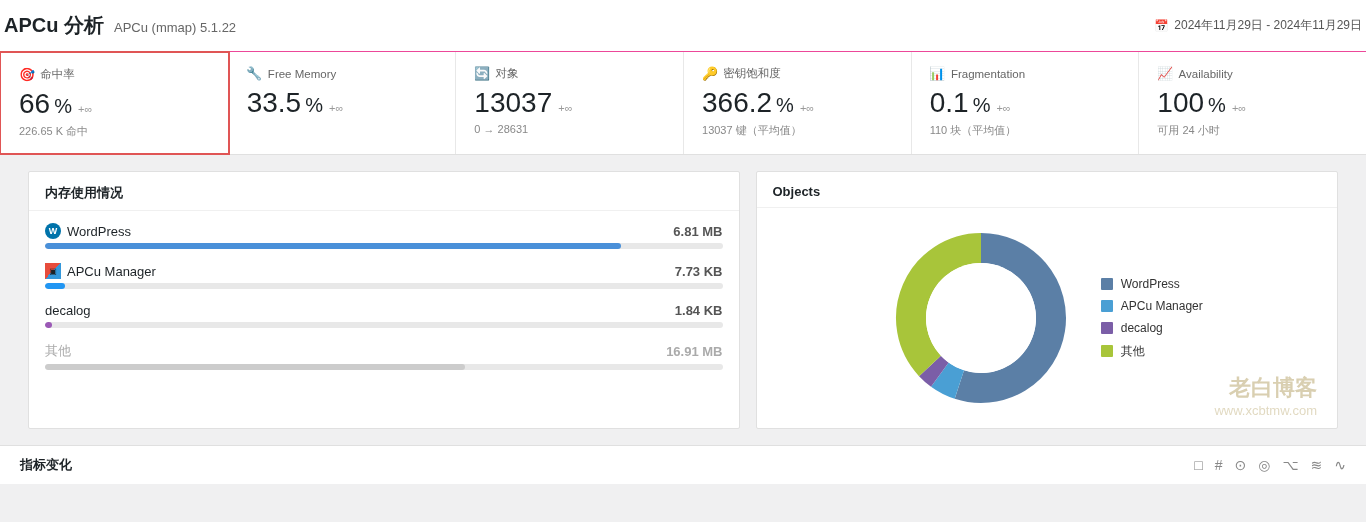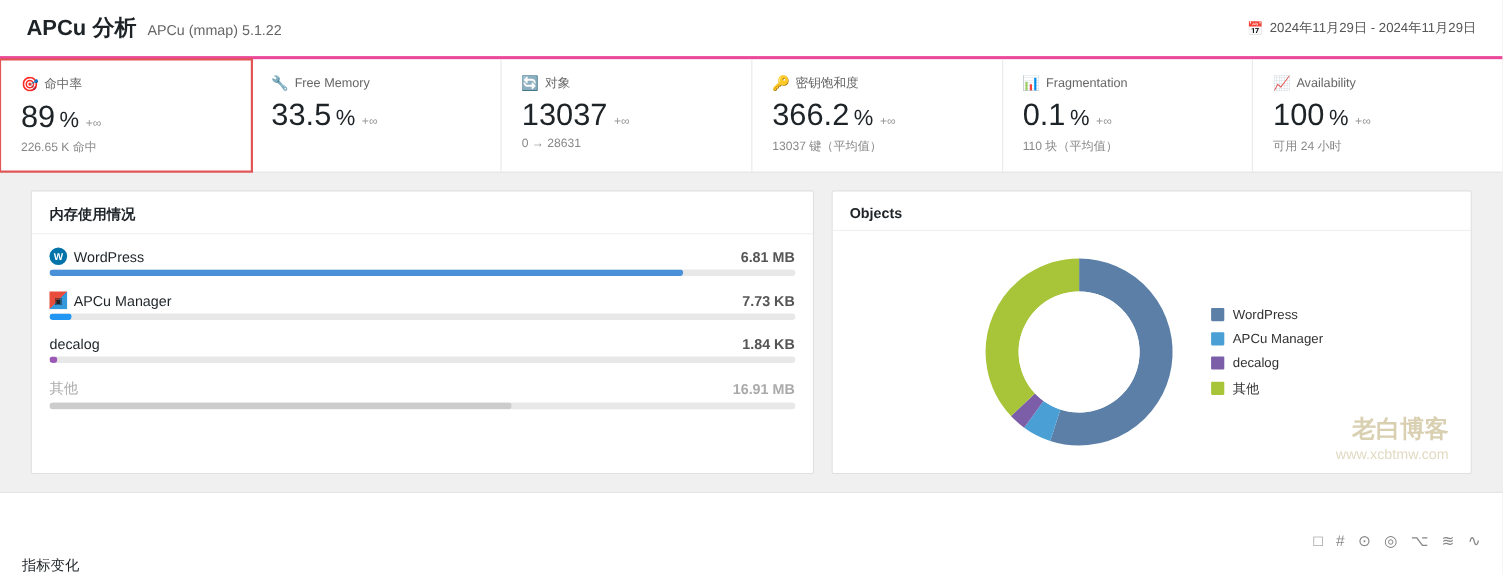--- a/index.html
+++ b/index.html
@@ -10,25 +10,25 @@
       font-size: 13px;
     }
     .page-wrapper {
       background: #f0f0f1;
       min-height: 522px;
       padding: 0;
     }
     
     .page-header {
       background: #fff;
-      padding: 12px 24px;
+      padding: 12px 4px;
       display: flex;
       align-items: center;
       justify-content: space-between;
-      border-bottom: 3px solid #ec4899;
+      border-bottom: 1px solid #ec4899;
     }
     .header-left {
       display: flex;
       align-items: baseline;
       gap: 10px;
     }
     .page-title {
       font-size: 20px;
       font-weight: 600;
       color: #1d2327;
@@ -257,23 +257,22 @@
     .footer-bar {
       background: #fff;
       border-top: 1px solid #e0e0e0;
       padding: 10px 20px;
       display: flex;
       align-items: center;
       justify-content: space-between;
     }
     .footer-title {
       font-size: 13px;
-      font-weight: 400;
+      font-weight: 700;
       color: #1d2327;
-      margin-top: 47px;
     }
     .footer-icons {
       display: flex;
       gap: 12px;
       align-items: center;
     }
     .footer-icon {
       color: #888;
       font-size: 14px;
       cursor: pointer;
@@ -299,21 +298,21 @@
     </div>
   </div>
 
   <div class="stats-row" id="stats-row">
   <div class="stat-item highlighted">
     <div class="stat-label">
       <span class="stat-icon">🎯</span>
       <span>命中率</span>
     </div>
     <div class="stat-value">
-      <span>89</span>
+      <span>66</span>
       <span class="stat-unit">%</span>
       <span class="stat-trend">+∞</span>
     </div>
     <div class="stat-sub">226.65 K 命中</div>
   </div>
       <div class="stat-item">
     <div class="stat-label">
       <span class="stat-icon">🔧</span>
       <span>Free Memory</span>
     </div>

